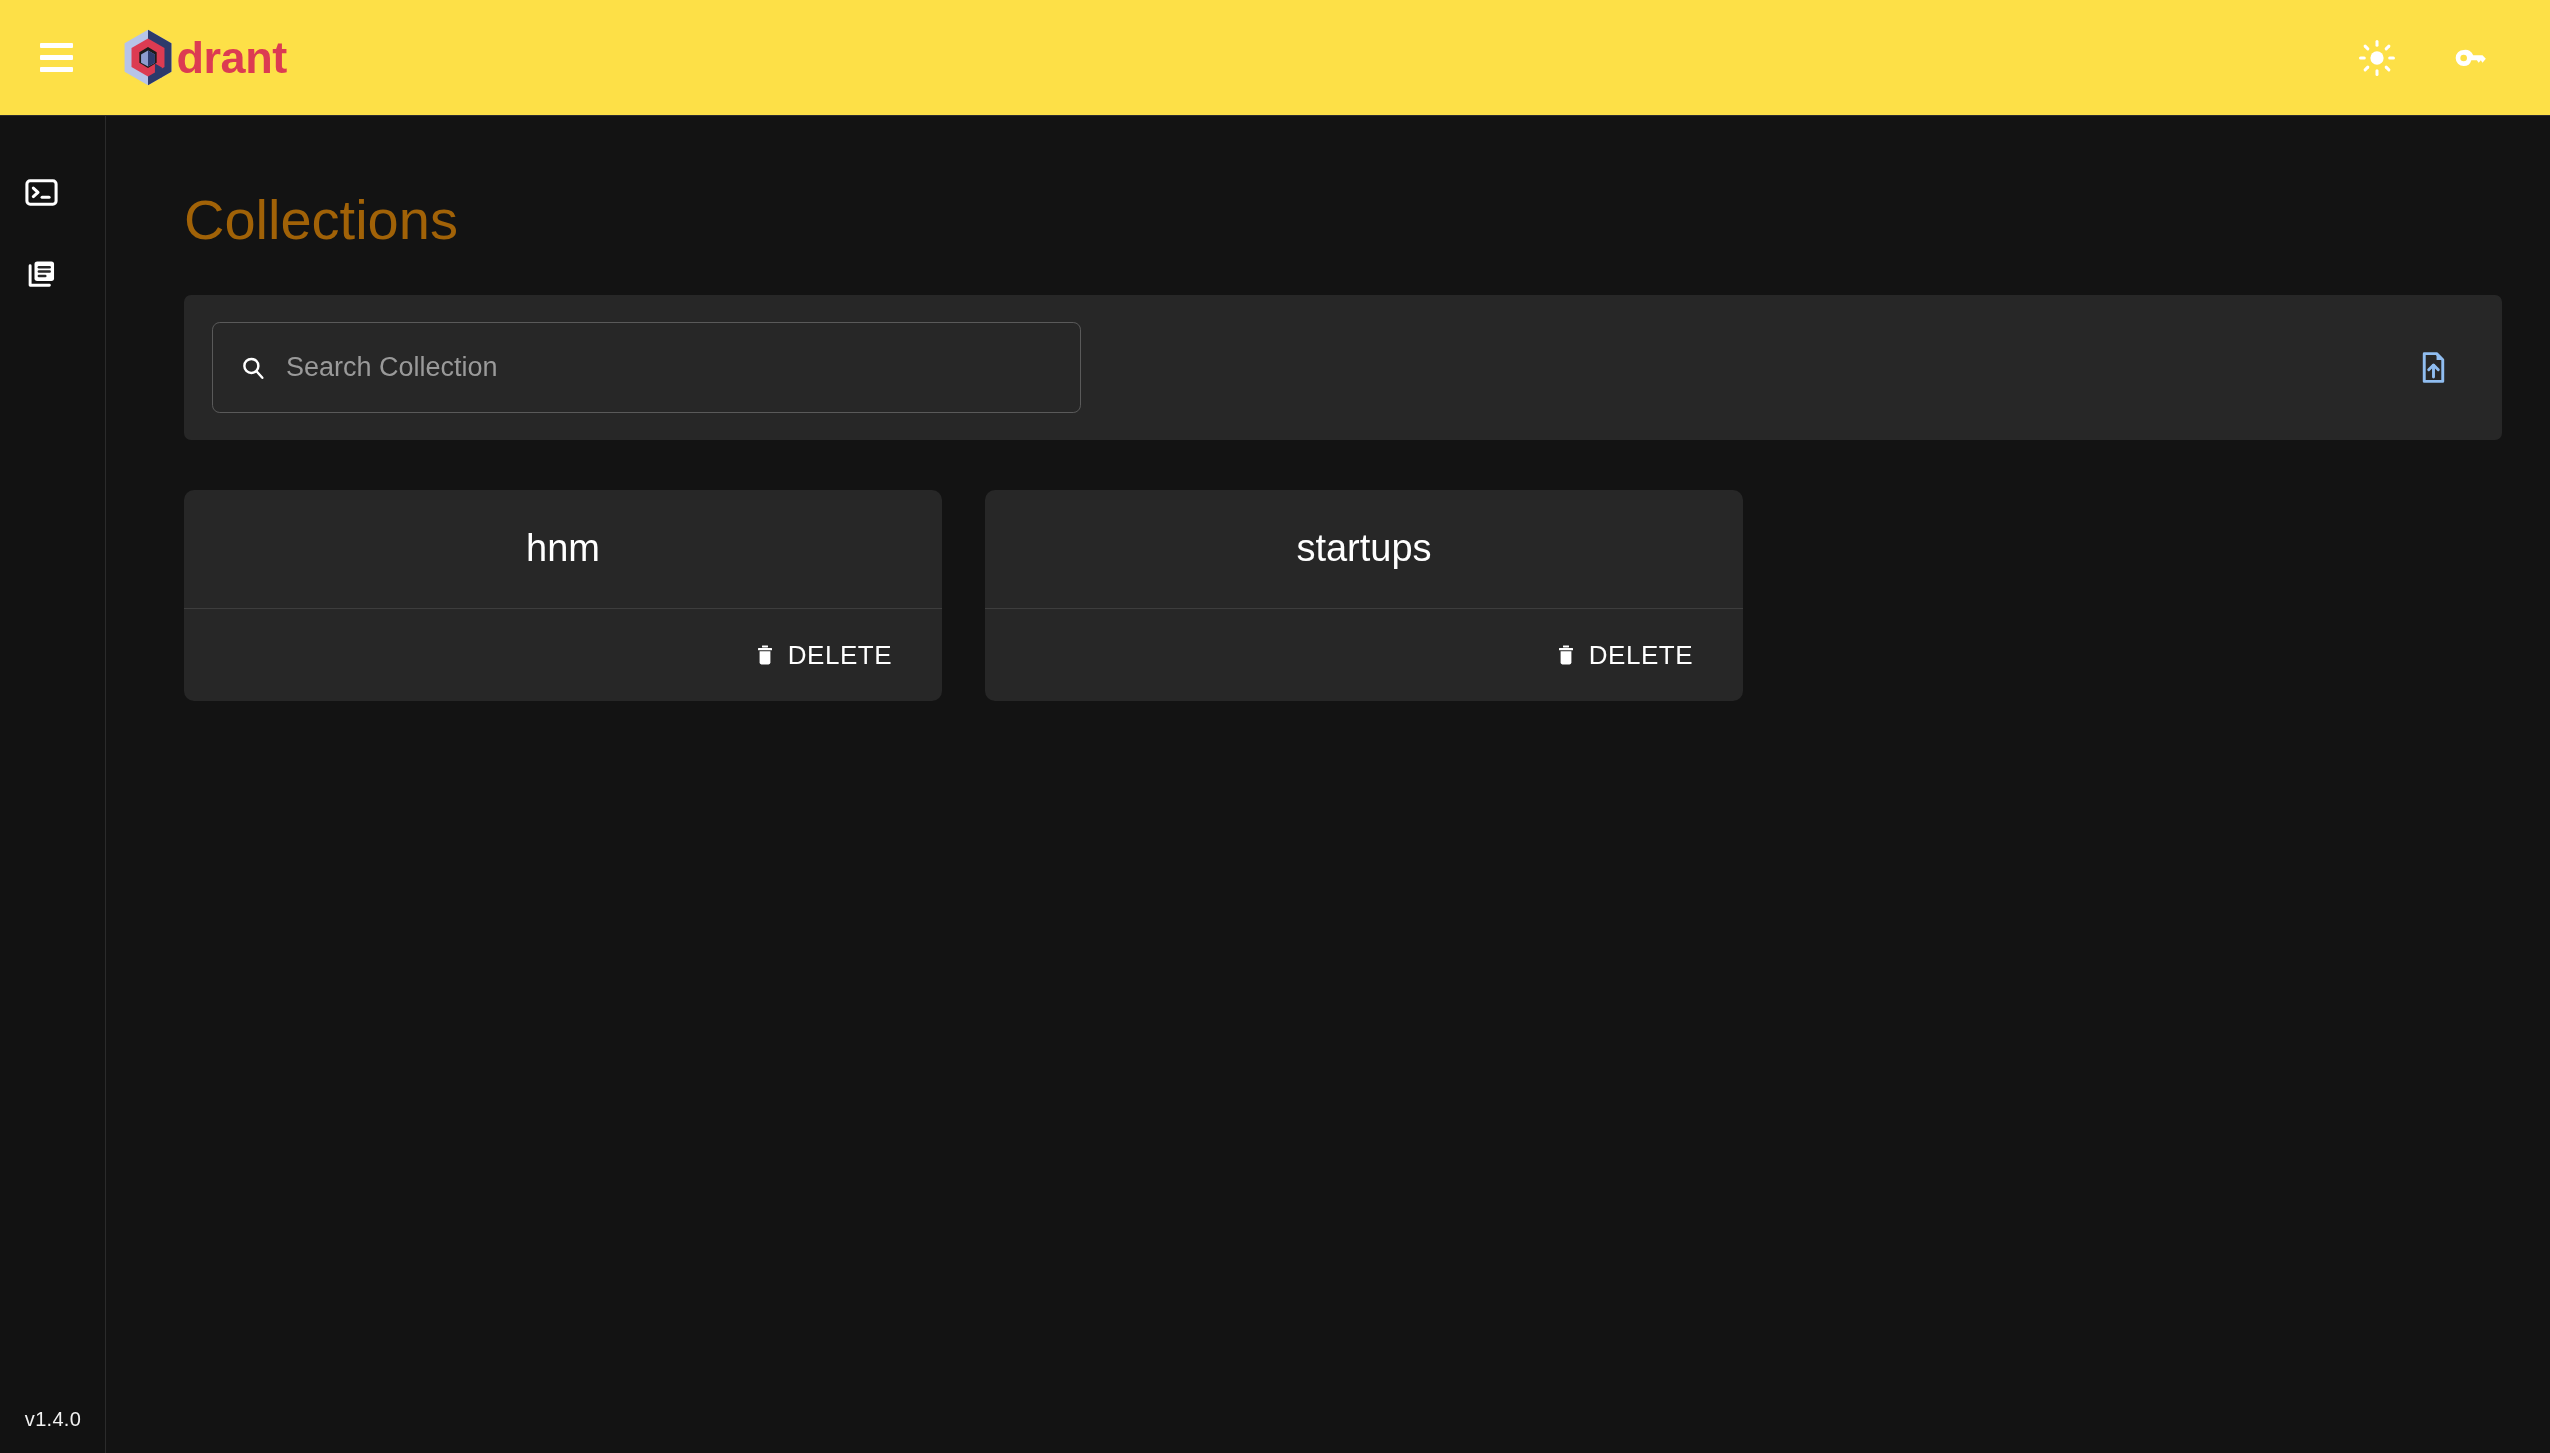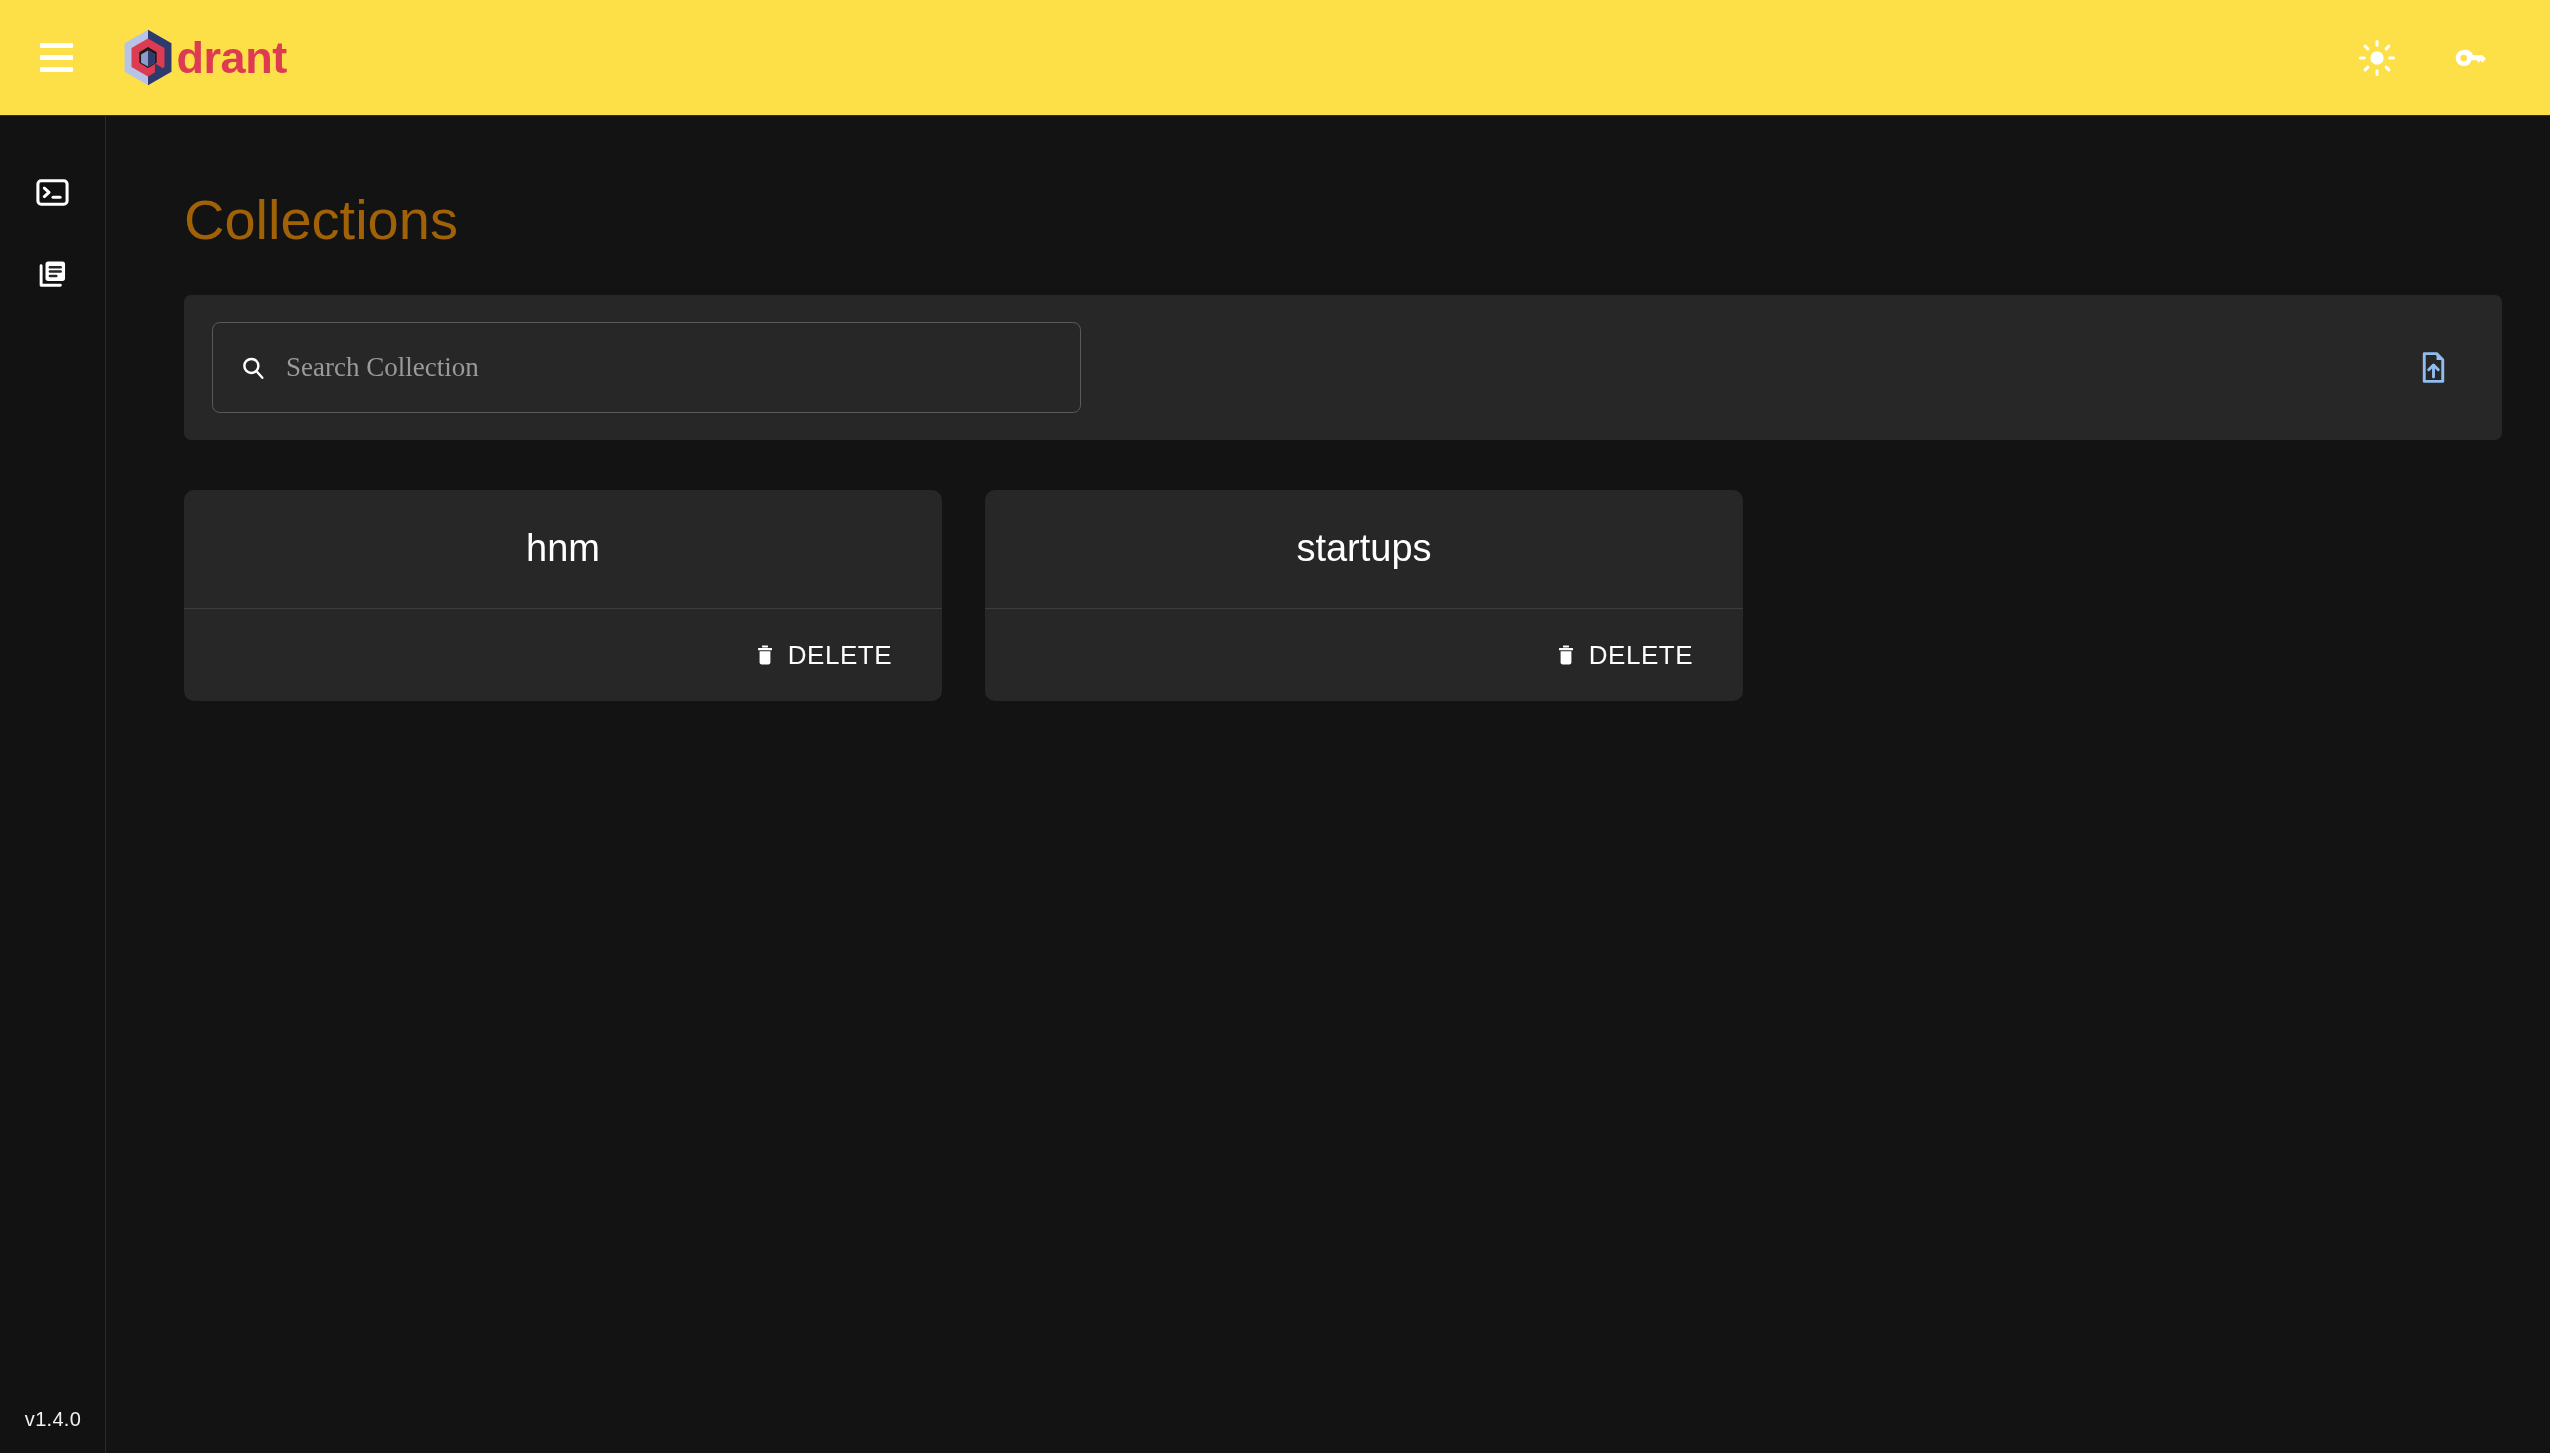--- a/index.html
+++ b/index.html
@@ -100,21 +100,20 @@
   
   .sidebar {
     position: absolute;
     top: 116px; left: 0;
     width: 106px;
     height: 1338px;
     background: #121212;
     border-right: 1.7px solid #2b2b2b;
     display: flex;
     flex-direction: column;
-    align-items: center;
     padding-top: 47px;
   }
   .sidebar-item {
     width: 83px;
     height: 59px;
     display: flex;
     align-items: center;
     justify-content: center;
     cursor: pointer;
     margin-bottom: 22.6px;
@@ -176,21 +175,21 @@
     gap: 19px;
     background: transparent;
     cursor: text;
   }
   .search-input {
     flex: 1 1 auto;
     background: transparent;
     border: none;
     outline: none;
     color: #ffffff;
-    font-family: Liberation Serif, serif;
+    font-family: Liberation Sans, sans-serif;
     font-size: 27px;
     line-height: 1;
   }
   .search-input::placeholder { color: #9a9a9a; opacity: 1; }
 
   .panel-spacer { flex: 1 1 auto; }
 
   .upload-btn {
     width: 54px; height: 54px;
     display: flex; align-items: center; justify-content: center;

